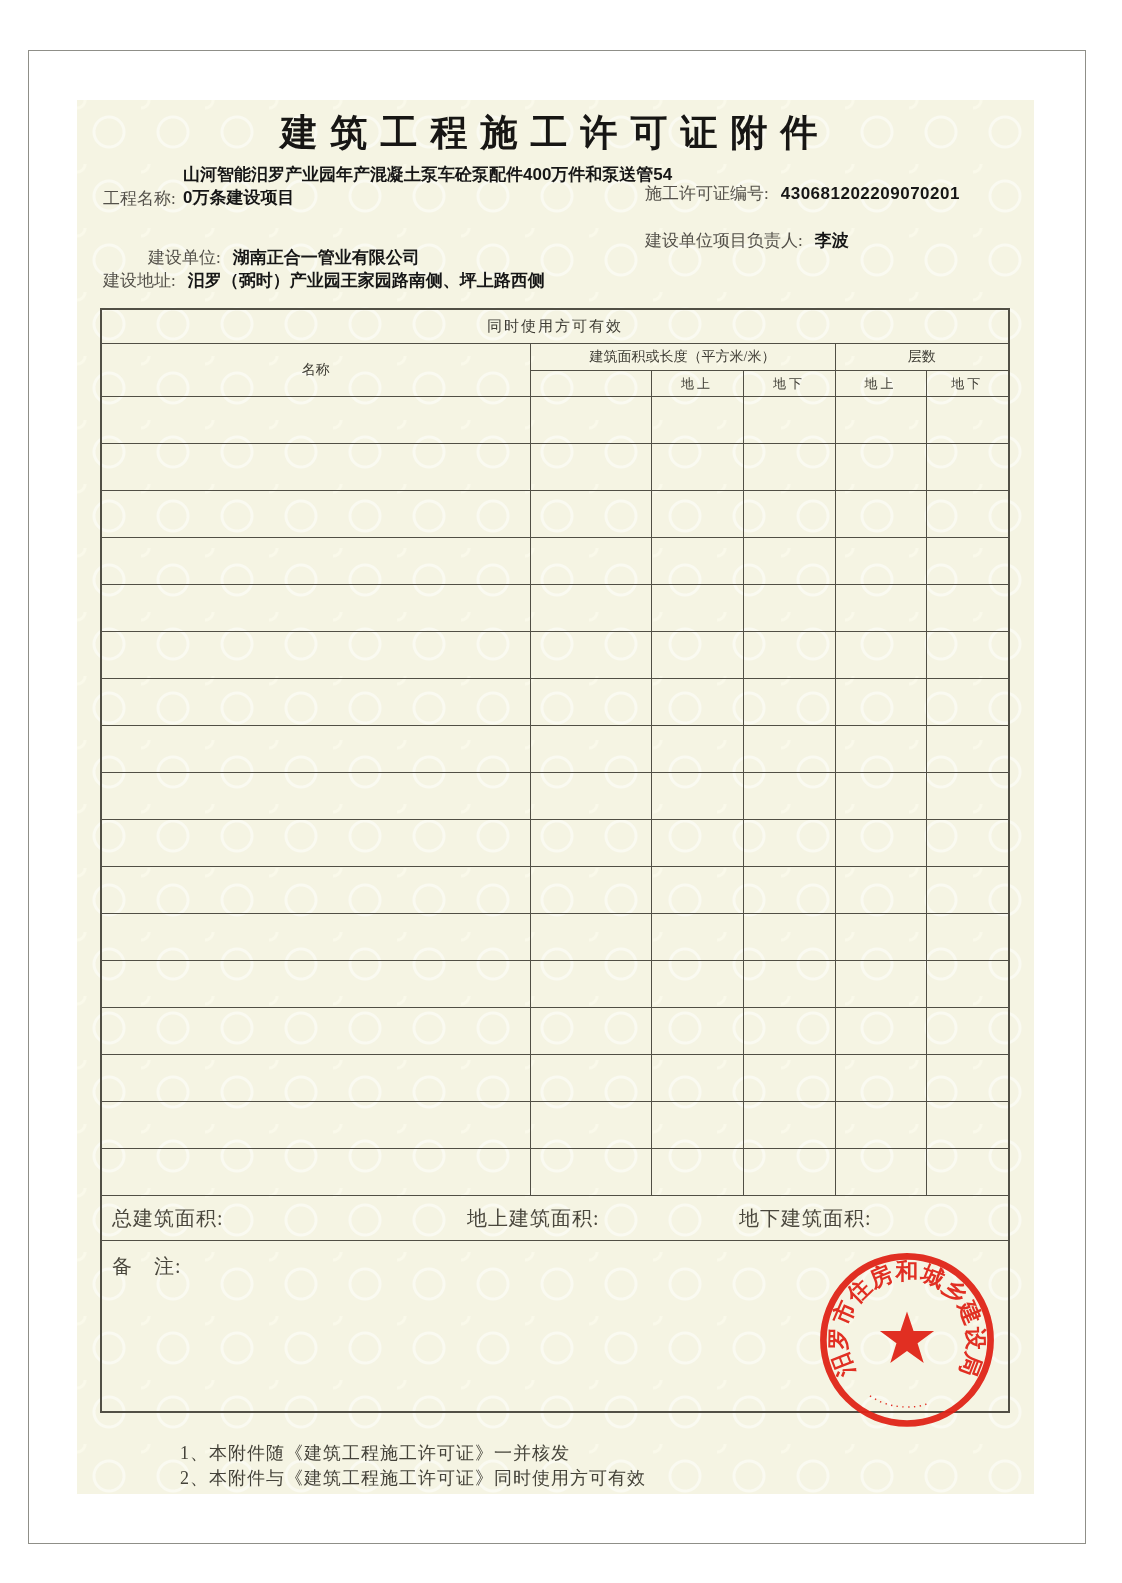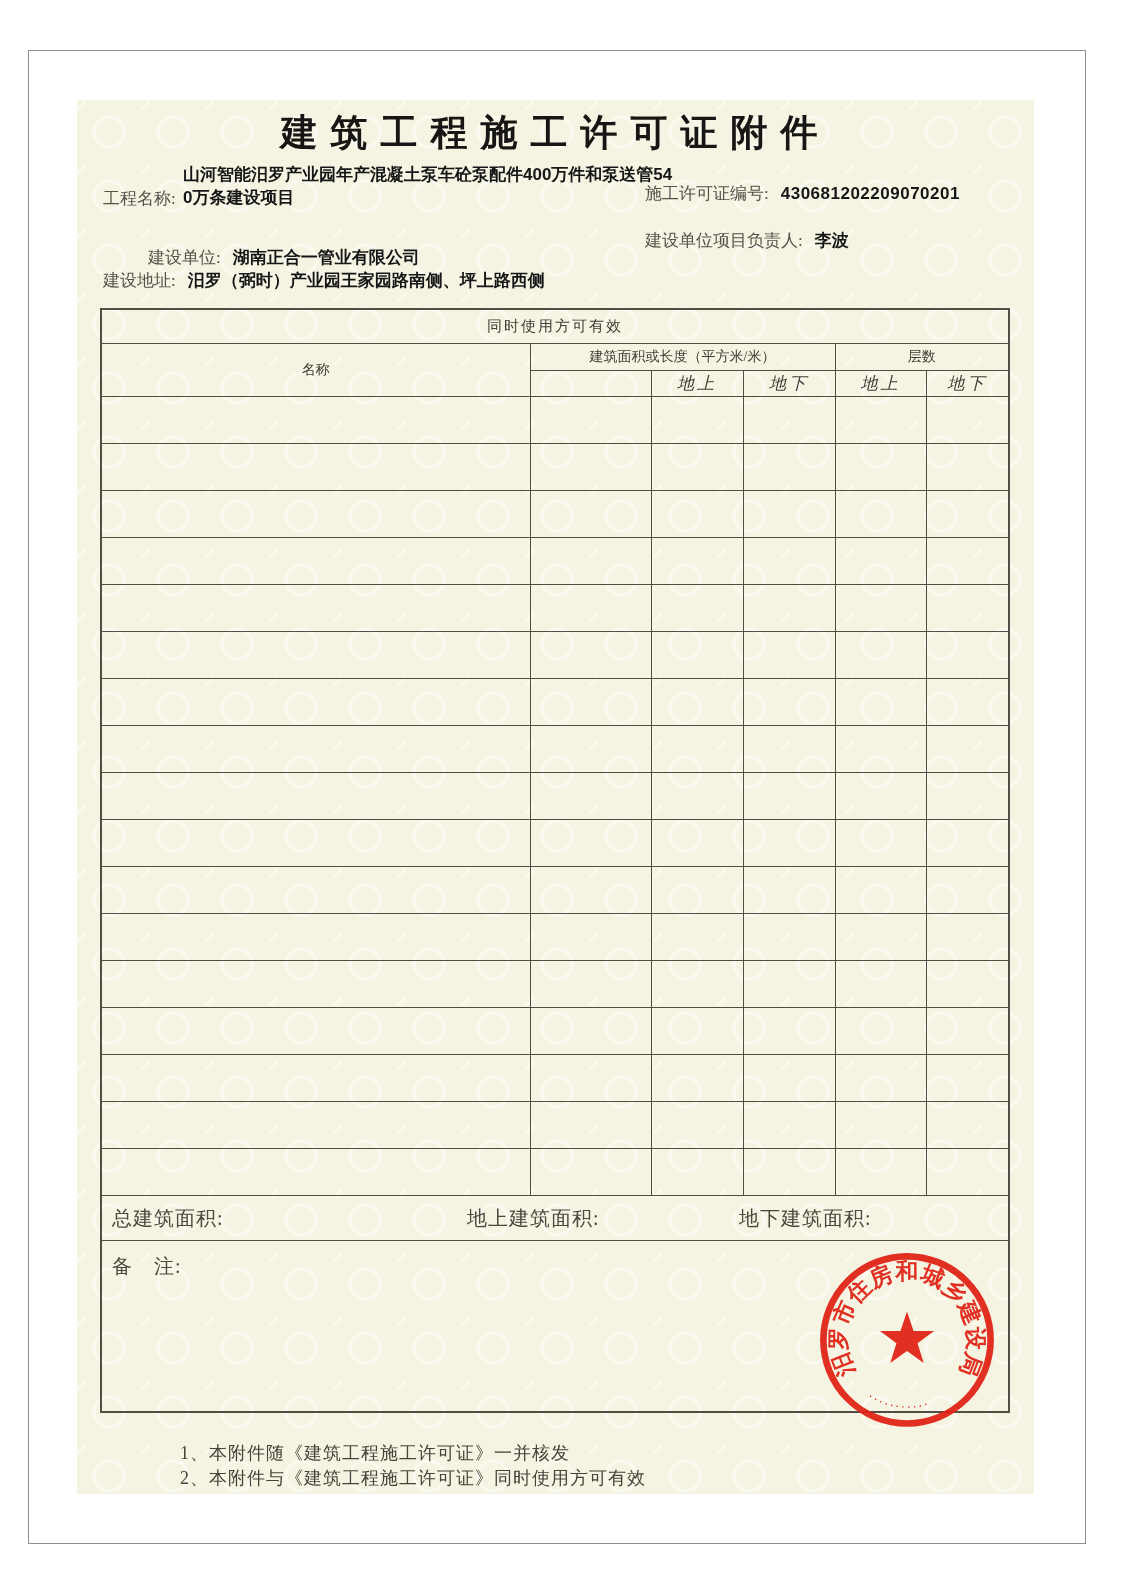--- a/index.html
+++ b/index.html
@@ -46,21 +46,21 @@
     border:2px solid #514f45;
   }
   table.detail td{
     border:1px solid #514f45;padding:0;
     color:#3e3c34;font-size:14px;text-align:center;vertical-align:middle;
     font-family:"Liberation Serif", serif;
     overflow:hidden;
   }
   tr.cap-row td{height:33px;font-size:15px;letter-spacing:2px;}
   tr.grp-row td{height:26px;}
-  tr.sub-row td{height:25px;font-size:17px;letter-spacing:3px;font-style:italic;}
+  tr.sub-row td{height:25px;font-size:13px;letter-spacing:3px;}
   tr.body-row td{height:46px;}
   tr.total-row td{height:44px;text-align:left;position:relative;}
   tr.remark-row td{height:170px;text-align:left;vertical-align:top;margin-left:36px;}
   .total-row .lbl,.remark-row .lbl{font-size:20px;letter-spacing:1px;color:#4a473d;}
   .tl-1{position:absolute;left:10px;top:0;line-height:44px;}
   .tl-2{position:absolute;left:365px;top:0;line-height:44px;}
   .tl-3{position:absolute;left:637px;top:0;line-height:44px;}
   .remark-lbl{display:inline-block;margin:12px 0 0 10px;}
   
   .stamp{

